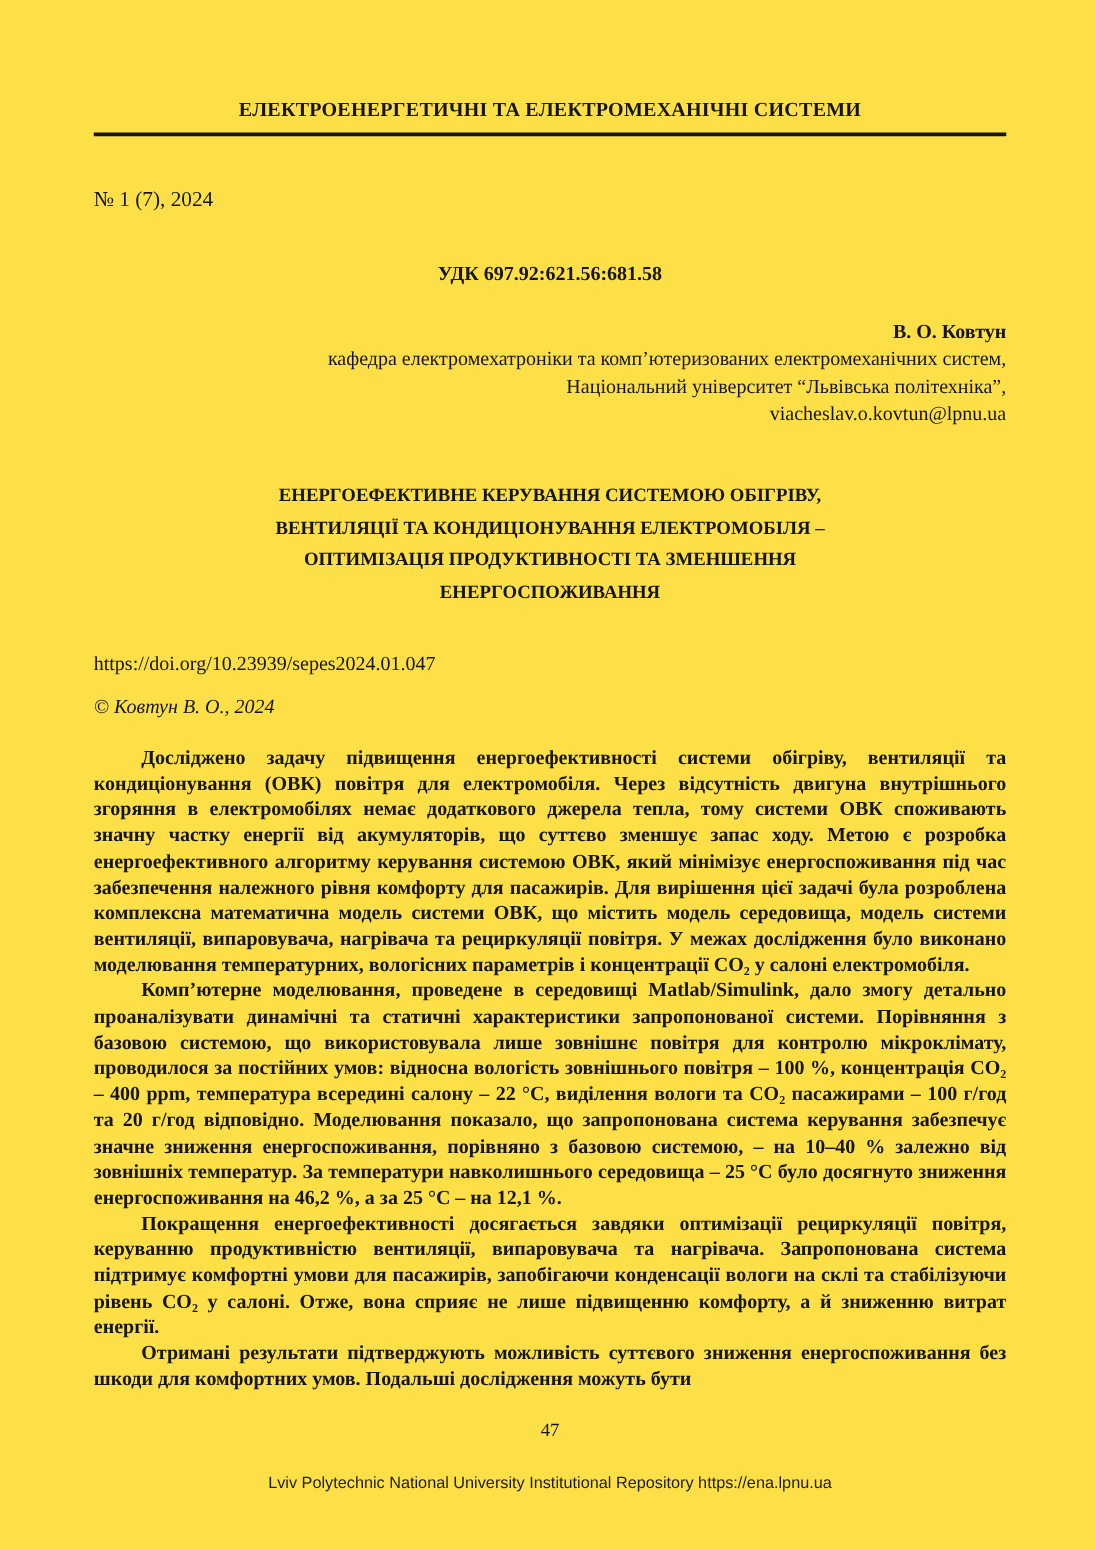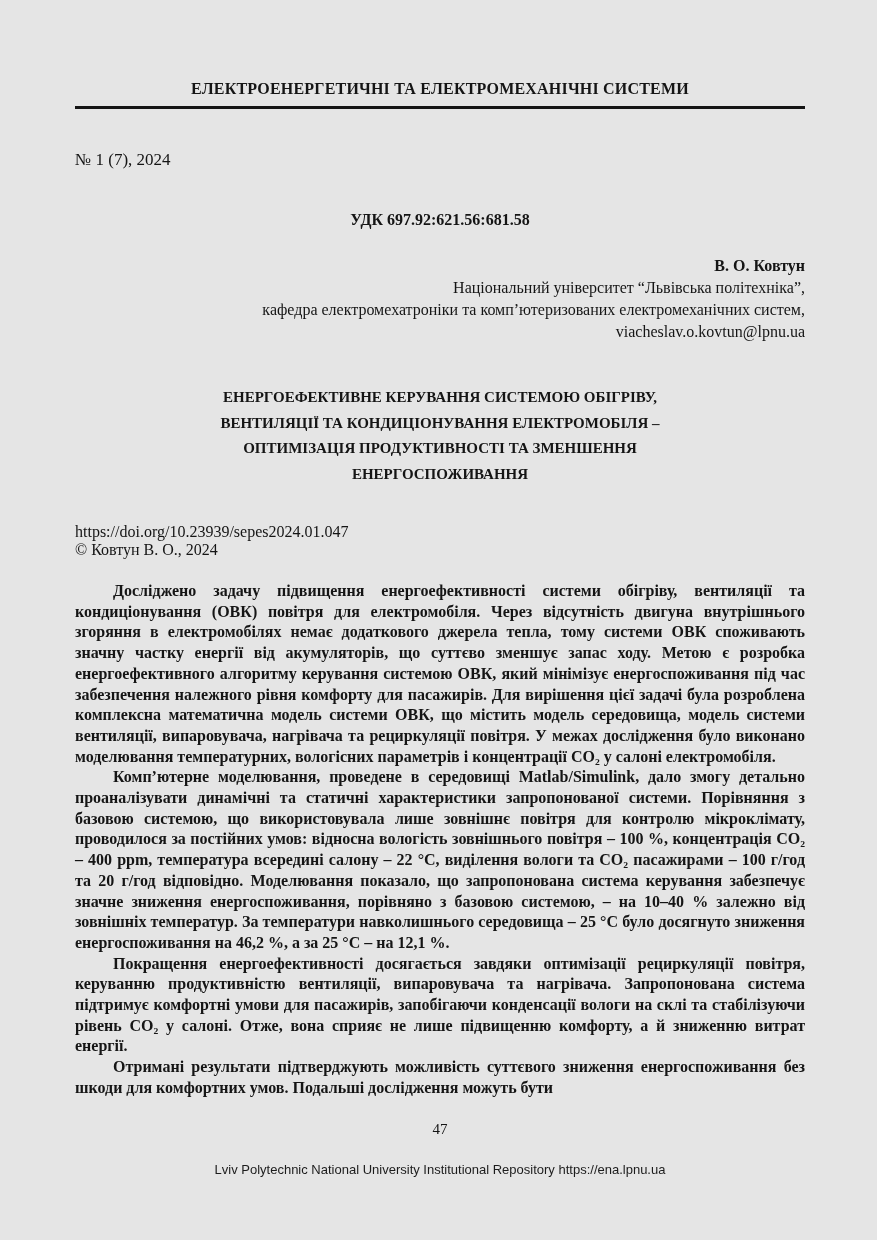--- a/index.html
+++ b/index.html
@@ -3,21 +3,21 @@
 <meta charset="utf-8">
 <style>
   html, body { margin: 0; padding: 0; background: #ffffff; }
   .page {
     position: relative;
     width: 877px;
     height: 1240px;
     box-sizing: border-box;
     margin: 0 auto;
     padding: 80px 72px 0 75px;
-    background: #e5e5e5;
+    background: #fde047;
     color: #151515;
     font-family: "Liberation Serif", serif;
     overflow: hidden;
   }
   .journal-header {
     text-align: center;
     font-weight: bold;
     font-size: 16px;
     line-height: 18px;
     letter-spacing: 0.2px;
@@ -59,20 +59,22 @@
     font-size: 15px;
     line-height: 25.5px;
     white-space: pre-line;
   }
   .doi {
     margin-top: 36px;
     font-size: 16px;
     line-height: 18px;
   }
   .copyright {
+    margin-top: 16px;
+    font-style: italic;
     font-size: 16px;
     line-height: 18px;
   }
   .abstract {
     margin-top: 22px;
     font-weight: bold;
     font-size: 16px;
     line-height: 20.7px;
     text-align: justify;
   }
@@ -103,23 +105,23 @@
   <div class="journal-header">ЕЛЕКТРОЕНЕРГЕТИЧНІ ТА ЕЛЕКТРОМЕХАНІЧНІ СИСТЕМИ</div>
 
   <div class="header-rule"></div>
 
   <div class="issue">№ 1 (7), 2024</div>
 
   <div class="udc">УДК 697.92:621.56:681.58</div>
 
   <div class="author">В. О. Ковтун</div>
 
+  <div class="affil">кафедра електромехатроніки та комп’ютеризованих електромеханічних систем,</div>
+
   <div class="affil">Національний університет “Львівська політехніка”,</div>
-
-  <div class="affil">кафедра електромехатроніки та комп’ютеризованих електромеханічних систем,</div>
 
   <div class="affil">viacheslav.o.kovtun@lpnu.ua</div>
 
   <h1 class="title">ЕНЕРГОЕФЕКТИВНЕ КЕРУВАННЯ СИСТЕМОЮ ОБІГРІВУ,
 ВЕНТИЛЯЦІЇ ТА КОНДИЦІОНУВАННЯ ЕЛЕКТРОМОБІЛЯ –
 ОПТИМІЗАЦІЯ ПРОДУКТИВНОСТІ ТА ЗМЕНШЕННЯ
 ЕНЕРГОСПОЖИВАННЯ</h1>
 
   <div class="doi">https://doi.org/10.23939/sepes2024.01.047</div>
 

